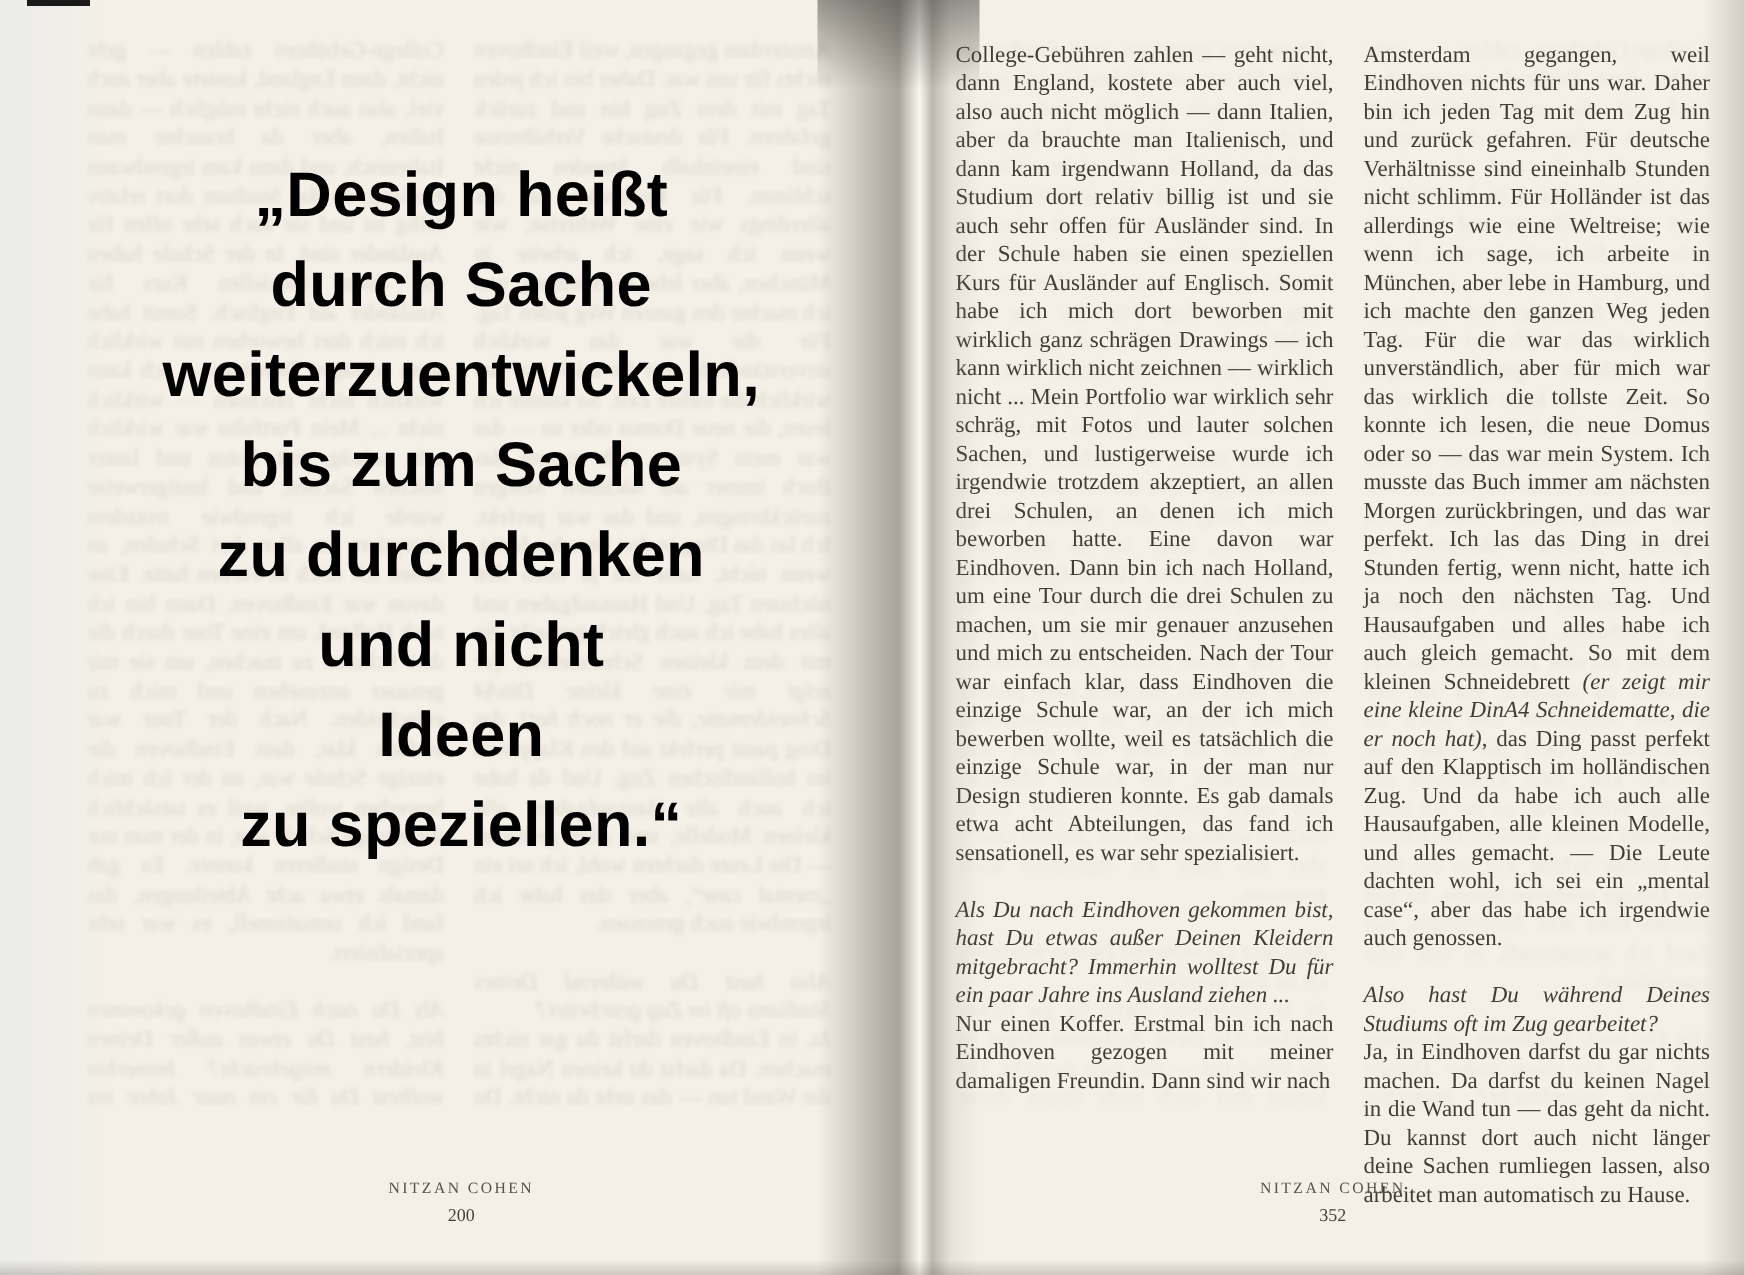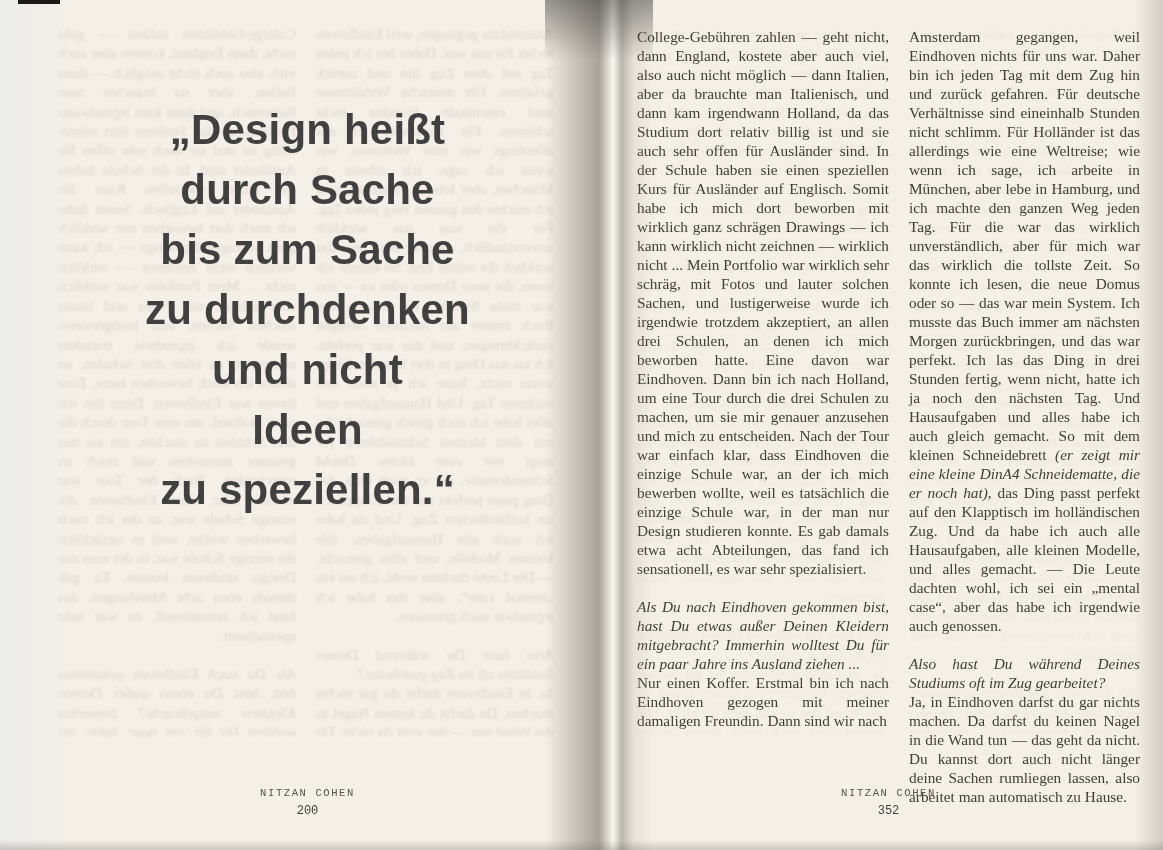--- a/index.html
+++ b/index.html
@@ -7,21 +7,21 @@
     position:relative;width:1163px;height:850px;overflow:hidden;
     background:#f4f0e7;
     font-family:"Liberation Serif", serif;
   }
   
   .quote{
     position:absolute;left:55px;top:100px;width:505px;
     text-align:center;
     font-family:"Liberation Sans", sans-serif;
     font-weight:bold;font-size:42px;line-height:60px;
-    letter-spacing:0.2px;color:#404040;z-index:3;
+    letter-spacing:0.2px;color:#000000;z-index:3;
   }
   .quote-line{white-space:nowrap;}
   
   .body-col{
     position:absolute;top:27px;z-index:3;
     font-size:15.3px;line-height:19px;color:#413c36;
     text-align:justify;hyphens:auto;-webkit-hyphens:auto;
   }
   .col1{left:637px;width:252px;}
   .col2{left:909px;width:231px;}
@@ -36,21 +36,21 @@
     color:#6e6759;z-index:1;text-align:justify;
     font-size:15.3px;line-height:19.4px;hyphens:auto;-webkit-hyphens:auto;
   }
   .ghost-a{left:58px;width:238px;opacity:0.17;}
   .ghost-b{left:316px;width:238px;opacity:0.17;}
   .ghost-c{left:640px;width:245px;opacity:0.06;}
   .ghost-d{left:910px;width:228px;opacity:0.06;}
   
   .footer{
     position:absolute;top:787px;text-align:center;z-index:3;
-    font-family:Liberation Mono, monospace;
+    font-family:Liberation Serif, serif;
   }
   .footer-left{left:55px;width:505px;}
   .footer-right{left:637px;width:503px;}
   .running-head{font-size:10.5px;letter-spacing:1.6px;color:#57524c;}
   .page-number{font-size:12px;color:#45413d;margin-top:5px;}
   
   .overlay{position:absolute;pointer-events:none;z-index:5;}
   .edge-left{
     left:0;top:0;width:72px;height:850px;
     background:linear-gradient(90deg,#ececeb 0%,rgba(236,236,235,0.65) 45%,rgba(236,236,235,0) 100%);
@@ -102,20 +102,21 @@
       <p class="para answer"><span class="seg-normal">Ja, in Eindhoven darfst du gar nichts machen. Da darfst du keinen Nagel in die Wand tun — das geht da nicht. Du kannst dort auch nicht länger deine Sachen rumliegen lassen, also arbeitet man automatisch zu Hause.</span></p>
     </div>
   <div class="ghost ghost-d">
       <p class="para answer"><span class="seg-normal">College-Gebühren zahlen — geht nicht, dann England, kostete aber auch viel, also auch nicht möglich — dann Italien, aber da brauchte man Italienisch, und dann kam irgendwann Holland, da das Studium dort relativ billig ist und sie auch sehr offen für Ausländer sind. In der Schule haben sie einen speziellen Kurs für Ausländer auf Englisch. Somit habe ich mich dort beworben mit wirklich ganz schrägen Drawings — ich kann wirklich nicht zeichnen — wirklich nicht ... Mein Portfolio war wirklich sehr schräg, mit Fotos und lauter solchen Sachen, und lustigerweise wurde ich irgendwie trotzdem akzeptiert, an allen drei Schulen, an denen ich mich beworben hatte. Eine davon war Eindhoven. Dann bin ich nach Holland, um eine Tour durch die drei Schulen zu machen, um sie mir genauer anzusehen und mich zu entscheiden. Nach der Tour war einfach klar, dass Eindhoven die einzige Schule war, an der ich mich bewerben wollte, weil es tatsächlich die einzige Schule war, in der man nur Design studieren konnte. Es gab damals etwa acht Abteilungen, das fand ich sensationell, es war sehr spezialisiert.</span></p>
       <p class="para question"><span class="seg-italic">Als Du nach Eindhoven gekommen bist, hast Du etwas außer Deinen Kleidern mitgebracht? Immerhin wolltest Du für ein paar Jahre ins Ausland ziehen ...</span></p>
     </div>
 
   <div class="quote">
       <div class="quote-line">„Design heißt</div>
       <div class="quote-line">durch Sache</div>
+      <div class="quote-line">weiterzuentwickeln,</div>
       <div class="quote-line">bis zum Sache</div>
       <div class="quote-line">zu durchdenken</div>
       <div class="quote-line">und nicht</div>
       <div class="quote-line">Ideen</div>
       <div class="quote-line">zu speziellen.“</div>
     </div>
 
   <div class="footer footer-left">
     <div class="running-head">NITZAN COHEN</div>
     <div class="page-number">200</div>

